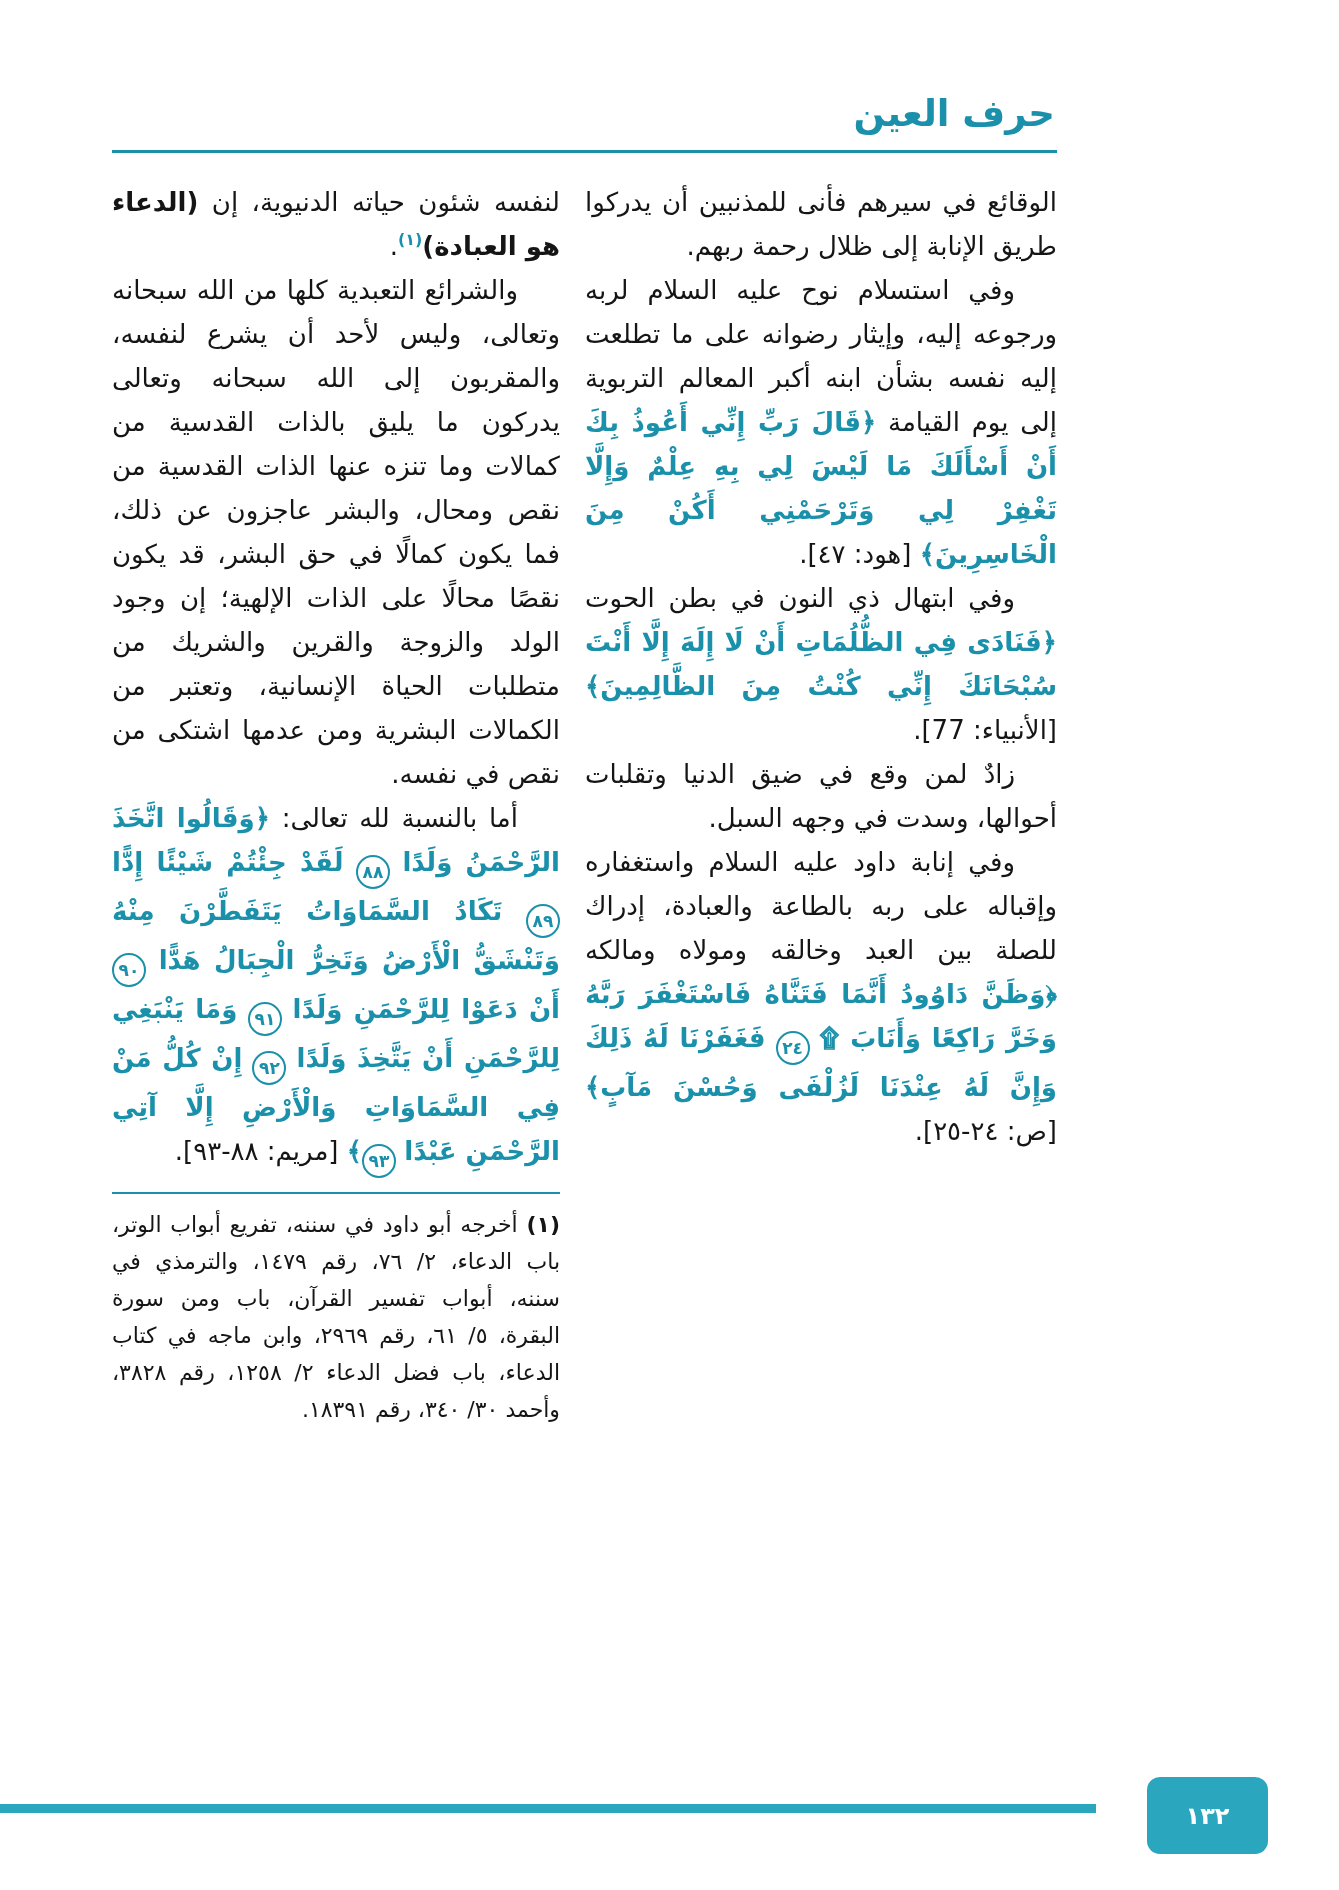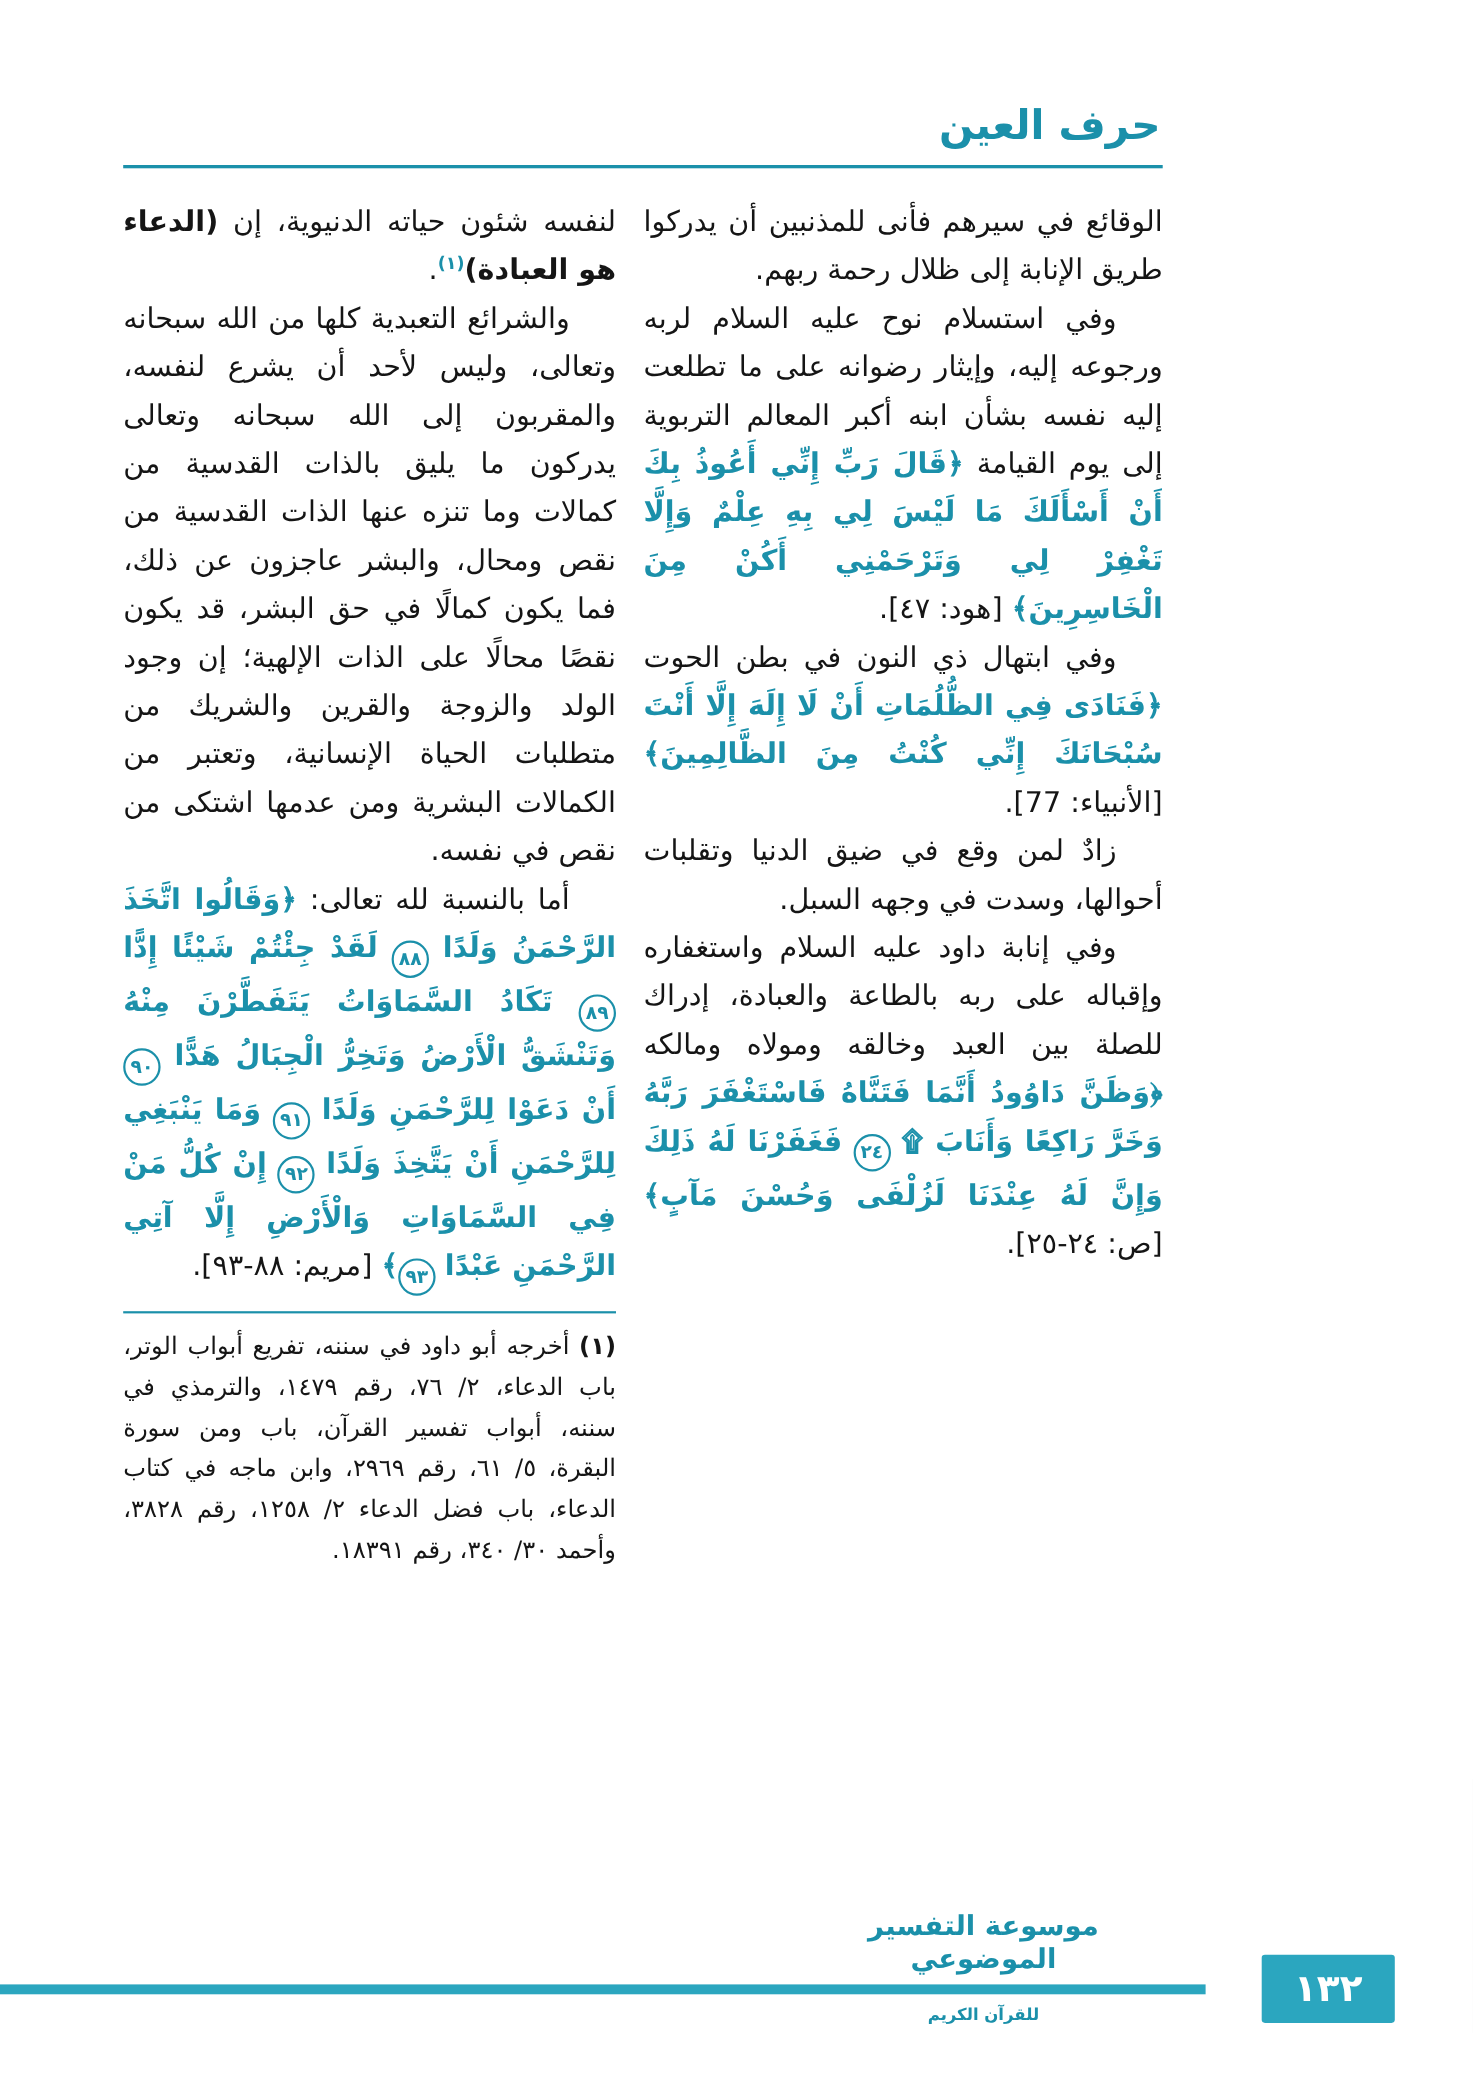--- a/index.html
+++ b/index.html
@@ -66,25 +66,25 @@
     background:#2ba6bf;
   }
   .logo{
     position:absolute;top:1736px;right:330px;width:230px;
     text-align:center;color:#1b90aa;z-index:2;
   }
   .logo-line1{font-size:25px;font-weight:bold;line-height:30px;}
   .logo-line2{font-size:15px;font-weight:bold;margin-top:26px;}
   .page-num{
     position:absolute;top:1777px;right:71px;
-    width:121px;height:62px;
+    width:121px;height:77px;
     background:#2ba6bf;color:#ffffff;
-    font-size:34px;font-weight:bold;
+    font-size:24px;font-weight:bold;
     display:flex;align-items:center;justify-content:center;
-    border-radius:3px;
+    border-radius:13px;
   }
 </style>
 </head>
 <body>
 
 <div class="page">
 
   <div class="header-title">حرف العين</div>
   <div class="header-rule"></div>
 
@@ -138,19 +138,15 @@
       <span class="ref">[مريم: ٨٨-٩٣].</span>
     </p>
 
     <div class="footnote-rule"></div>
     <div class="footnote">
       <p><span class="fn-marker">(١)</span> <span>أخرجه أبو داود في سننه، تفريع أبواب الوتر، باب الدعاء، ٢/ ٧٦، رقم ١٤٧٩، والترمذي في سننه، أبواب تفسير القرآن، باب ومن سورة البقرة، ٥/ ٦١، رقم ٢٩٦٩، وابن ماجه في كتاب الدعاء، باب فضل الدعاء ٢/ ١٢٥٨، رقم ٣٨٢٨، وأحمد ٣٠/ ٣٤٠، رقم ١٨٣٩١.</span></p>
     </div>
   </div>
 
   <div class="footer-bar"></div>
-  <div class="logo">
-    <div class="logo-line1">موسوعة التفسير الموضوعي</div>
-    <div class="logo-line2">للقرآن الكريم</div>
-  </div>
   <div class="page-num">١٣٢</div>
 
 </div>
 
 </body></html>

